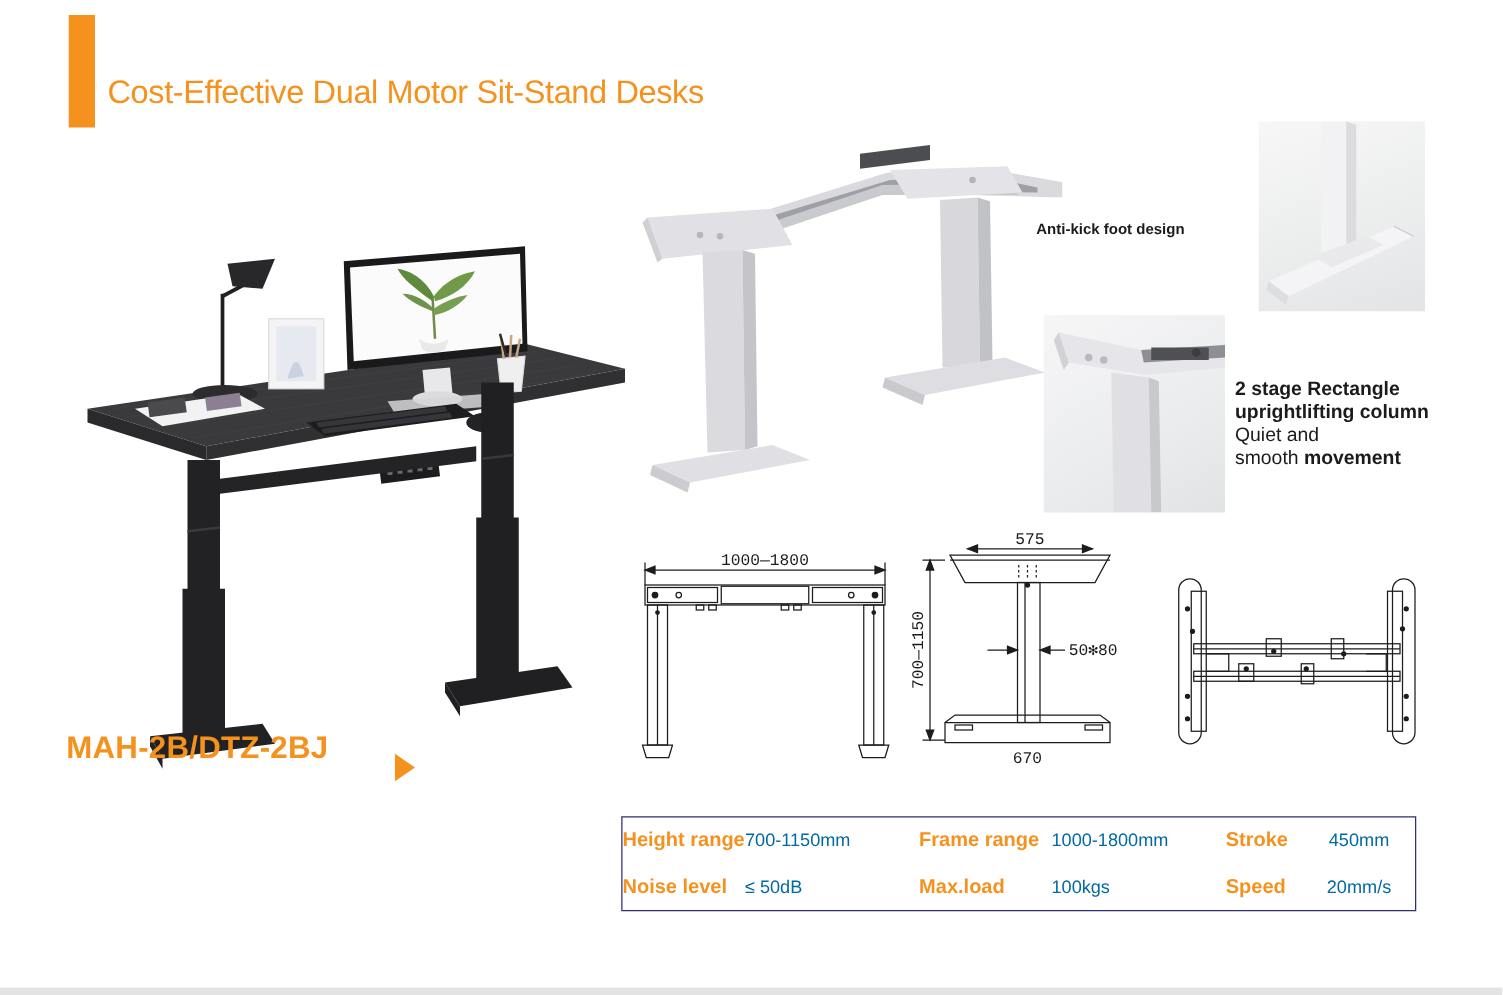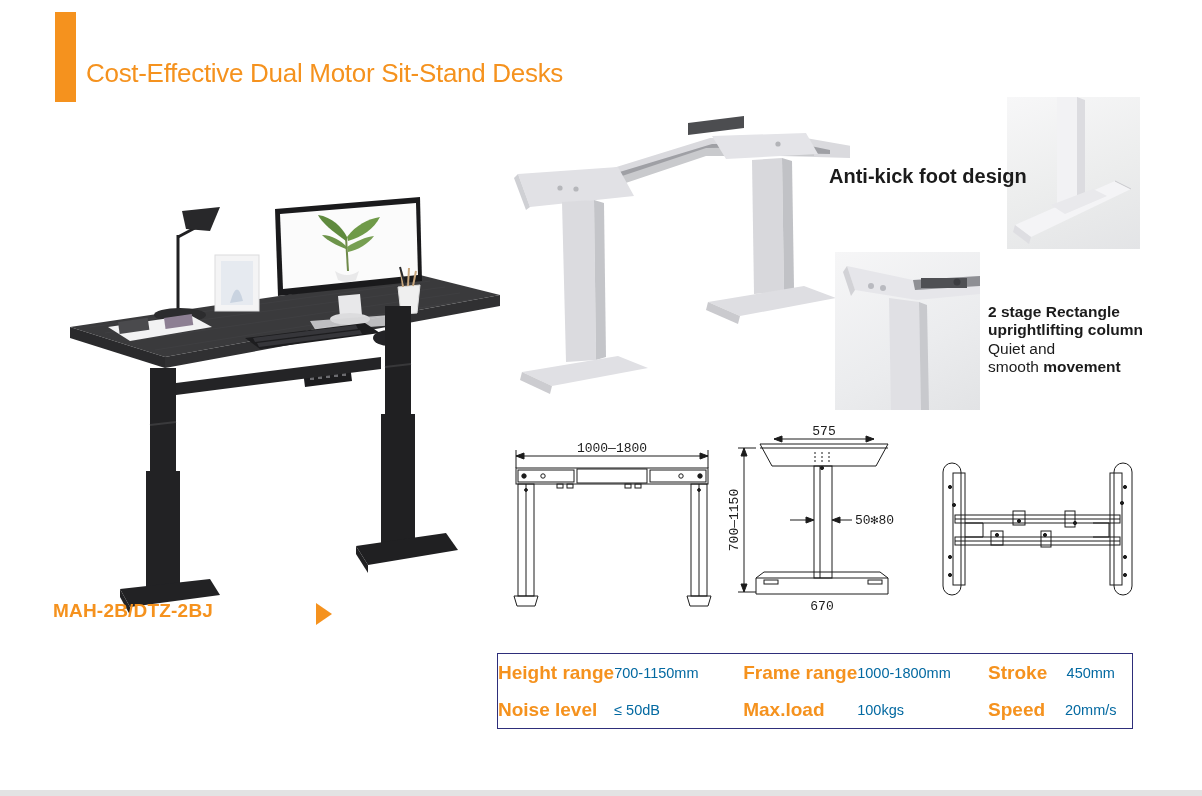--- a/index.html
+++ b/index.html
@@ -23,36 +23,36 @@
     letter-spacing: -0.2px; white-space: nowrap;
   }
   .hdr-sub {
     position: absolute; left: 86px; top: 58px;
     font-size: 26px; font-weight: normal; color: #F5921E;
     letter-spacing: -0.3px; white-space: nowrap;
   }
 
   
   .model-code {
-    position: absolute; left: 53px; top: 600px;
-    font-size: 19px; font-weight: bold; color: #F5921E;
+    position: absolute; left: 53px; top: 584px;
+    font-size: 25px; font-weight: bold; color: #F5921E;
     letter-spacing: 0.2px; white-space: nowrap;
   }
   .model-arrow {
     position: absolute; left: 316px; top: 603px;
     width: 0; height: 0;
     border-left: 16px solid #F5921E;
     border-top: 11px solid transparent;
     border-bottom: 11px solid transparent;
   }
 
   
   .callout-antikick {
-    position: absolute; left: 829px; top: 165px;
-    font-size: 20px; font-weight: bold; color: #1b1b1b;
+    position: absolute; left: 829px; top: 176px;
+    font-size: 12px; font-weight: bold; color: #1b1b1b;
     white-space: nowrap;
   }
   .callout-col {
     position: absolute; left: 988px; top: 303px;
     font-size: 15.5px; color: #1b1b1b; line-height: 1.18;
     width: 180px;
   }
   .callout-col .b { font-weight: bold; display: block; }
   .callout-col .r { font-weight: normal; display: block; }
   .callout-col .r b { font-weight: bold; margin-top: 26px; }
@@ -87,21 +87,21 @@
   
   #spec {
     position: absolute; left: 497px; top: 653px;
     width: 636px; height: 76px;
     border: 1.5px solid #2e2e7a;
     background: #fff;
   }
   #spec table { width: 100%; height: 100%; border-collapse: collapse; }
   #spec td { vertical-align: middle; padding: 0; }
   .sp-lab {
-    color: #F5921E; font-weight: bold; font-size: 19px;
+    color: #F5921E; font-weight: bold; font-size: 16px;
     padding-left: 14px; white-space: nowrap;
   }
   .sp-val {
     color: #0369a1; font-weight: normal; font-size: 14.5px;
     padding-left: 9px; white-space: nowrap;
   }
   .c1 { width: 98px; } .c2 { width: 140px; }
   .c3 { width: 106px; } .c4 { width: 140px; }
   .c5 { width: 62px; }  .c6 { width: 90px; text-align: center; }
 

